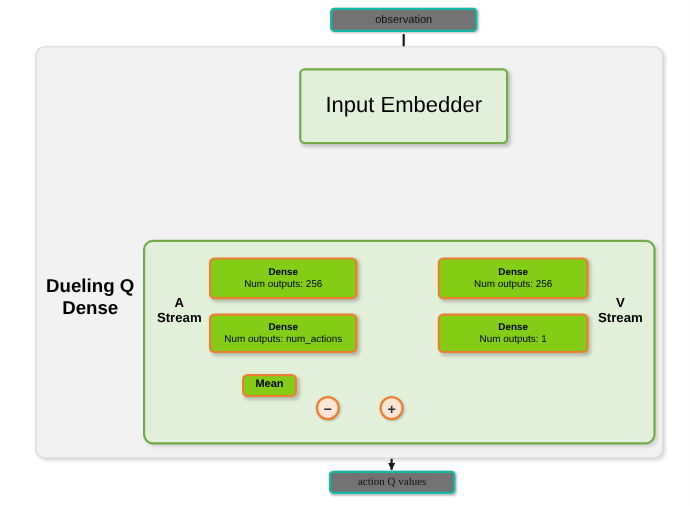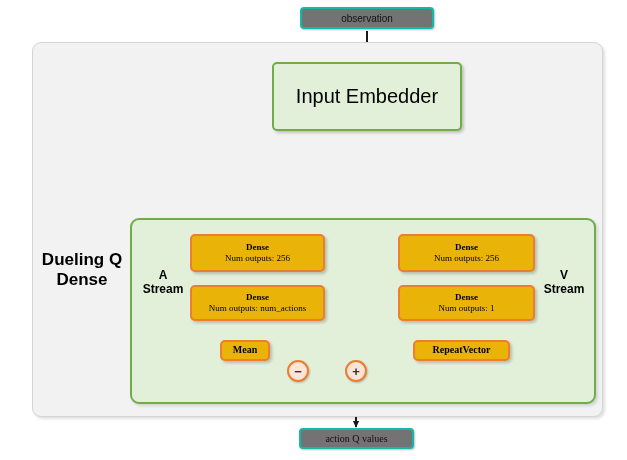--- a/index.html
+++ b/index.html
@@ -62,27 +62,26 @@
     background:#e2efd9;
     border:2px solid #70ad47;
     border-radius:5px;
     box-shadow:2px 2px 3px rgba(0,0,0,0.2);
     font-size:20px;
     font-weight:normal;
     color:#000;
   }
   
   .orange-box{
-    background:#eab308;
+    background:#84cc16;
     border:2px solid #ed7d31;
     border-radius:5px;
     box-shadow:2px 2px 3px rgba(0,0,0,0.2);
     color:#000;
     line-height:1.25;
-    font-family:Liberation Serif, serif;
   }
   .orange-box .ttl{font-size:9px;font-weight:bold;}
   .orange-box .sub{font-size:9px;}
   .orange-box.single{font-size:10px;font-weight:bold;}
 
   
   .op-circle{
     position:absolute;
     width:22px;height:22px;
     border-radius:50%;
@@ -192,23 +191,20 @@
   <div class="node orange-box" style="left:398px;top:234px;width:137px;height:38px;">
     <span class="ttl">Dense</span>
     <span class="sub">Num outputs: 256</span>
   </div>
 
   <div class="node orange-box" style="left:398px;top:285px;width:137px;height:36px;">
     <span class="ttl">Dense</span>
     <span class="sub">Num outputs: 1</span>
   </div>
 
-  <div class="node orange-box single" style="left:413px;top:340px;width:97px;height:21px;">
-    <span>RepeatVector</span>
-  </div>
 
   <div class="op-circle" style="left:287px;top:360px;">
     <span>−</span>
   </div>
 
   <div class="op-circle" style="left:345px;top:360px;">
     <span>+</span>
   </div>
 
   <div class="node io-box" style="left:299px;top:428px;width:115px;height:21px;font-family:Liberation Serif, serif;">

